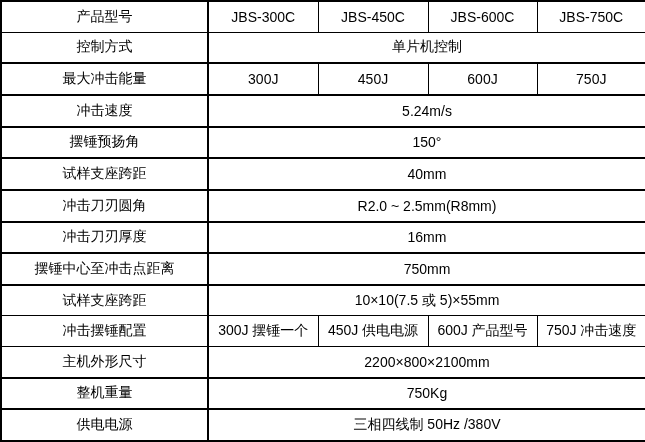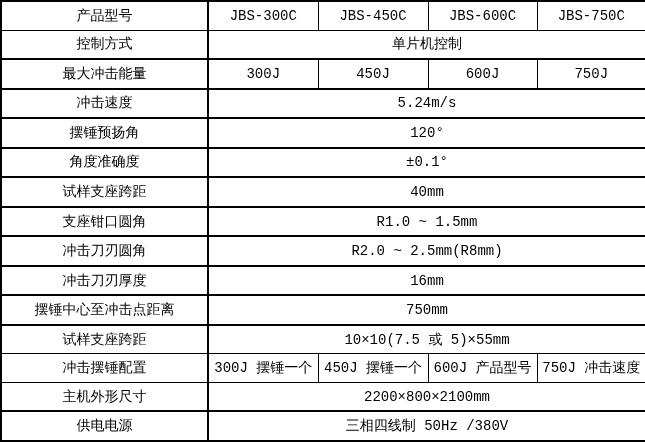--- a/index.html
+++ b/index.html
@@ -26,21 +26,20 @@
   }
   table.spec-table td {
     border: 1px solid #000000;
     border-bottom-width: 2px;
     text-align: center;
     vertical-align: middle;
     padding: 0 2px;
     overflow: hidden;
     white-space: nowrap;
     height: 25px;
-    font-family: Liberation Mono, monospace;
   }
   table.spec-table tr.thin td {
     border-bottom-width: 1px;
   }
   table.spec-table td.label-cell {
     border-right-width: 2px;
   }
 </style>
 </head>
 <body>
@@ -72,60 +71,56 @@
           <td class="value-cell">450J</td>
           <td class="value-cell">600J</td>
           <td class="value-cell">750J</td>
         </tr>
         <tr>
           <td class="label-cell">冲击速度</td>
           <td colspan="4" class="value-cell span-cell">5.24m/s</td>
         </tr>
         <tr>
           <td class="label-cell">摆锤预扬角</td>
-          <td colspan="4" class="value-cell span-cell">120°</td>
-        </tr>
-        <tr>
-          <td class="label-cell">角度准确度</td>
-          <td colspan="4" class="value-cell span-cell">±0.1°</td>
+          <td colspan="4" class="value-cell span-cell">150°</td>
         </tr>
         <tr>
           <td class="label-cell">试样支座跨距</td>
           <td colspan="4" class="value-cell span-cell">40mm</td>
-        </tr>
-        <tr>
-          <td class="label-cell">支座钳口圆角</td>
-          <td colspan="4" class="value-cell span-cell">R1.0 ~ 1.5mm</td>
         </tr>
         <tr>
           <td class="label-cell">冲击刀刃圆角</td>
           <td colspan="4" class="value-cell span-cell">R2.0 ~ 2.5mm(R8mm)</td>
         </tr>
         <tr>
           <td class="label-cell">冲击刀刃厚度</td>
           <td colspan="4" class="value-cell span-cell">16mm</td>
         </tr>
         <tr>
           <td class="label-cell">摆锤中心至冲击点距离</td>
           <td colspan="4" class="value-cell span-cell">750mm</td>
         </tr>
         <tr class="thin">
           <td class="label-cell">试样支座跨距</td>
           <td colspan="4" class="value-cell span-cell">10×10(7.5 或 5)×55mm</td>
         </tr>
         <tr class="thin">
           <td class="label-cell">冲击摆锤配置</td>
           <td class="value-cell">300J 摆锤一个</td>
-          <td class="value-cell">450J 摆锤一个</td>
+          <td class="value-cell">450J 供电电源</td>
           <td class="value-cell">600J 产品型号</td>
           <td class="value-cell">750J 冲击速度</td>
         </tr>
         <tr>
           <td class="label-cell">主机外形尺寸</td>
           <td colspan="4" class="value-cell span-cell">2200×800×2100mm</td>
+        </tr>
+        <tr>
+          <td class="label-cell">整机重量</td>
+          <td colspan="4" class="value-cell span-cell">750Kg</td>
         </tr>
         <tr>
           <td class="label-cell">供电电源</td>
           <td colspan="4" class="value-cell span-cell">三相四线制 50Hz /380V</td>
         </tr>
       </tbody>
   </table>
 </div>
 
 </body></html>

